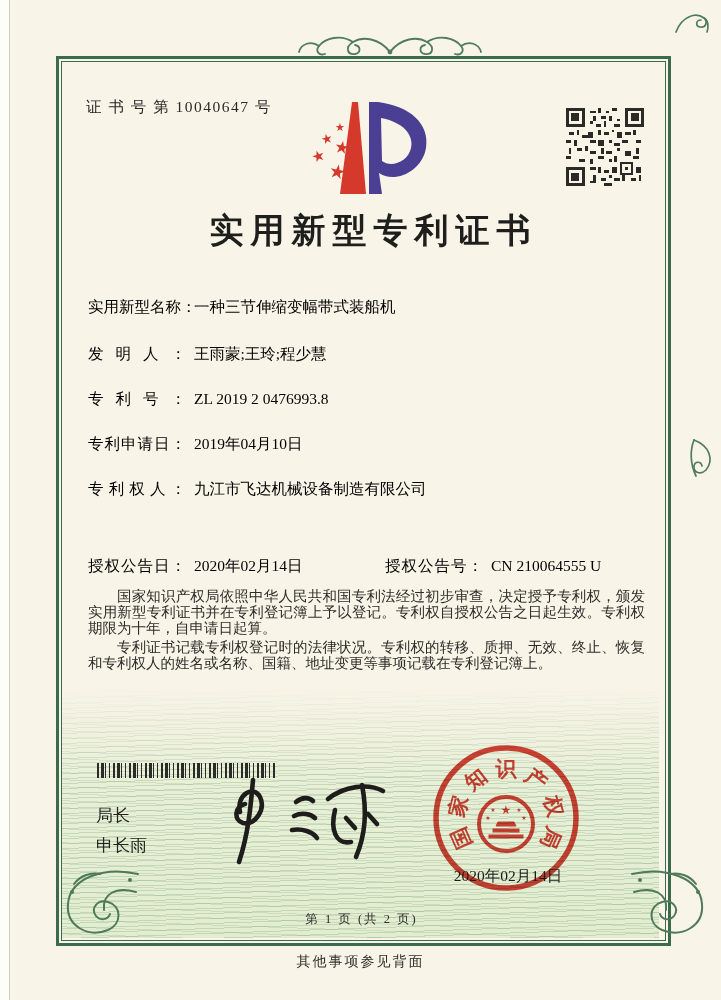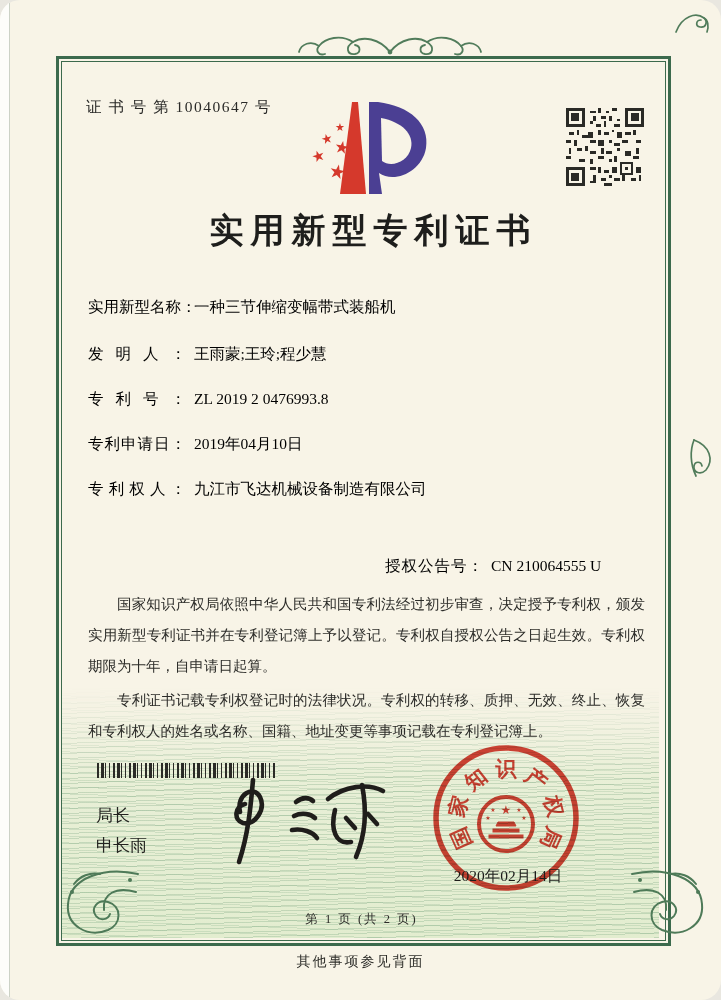--- a/index.html
+++ b/index.html
@@ -1,37 +1,37 @@
 <!DOCTYPE html>
 <html><head>
 <meta charset="utf-8">
 <style>
   html,body{margin:0;padding:0;background:#e9e7e0;}
   .page{position:relative;width:721px;height:1000px;background:#f8f4e7;overflow:hidden;
-        font-family:"Liberation Serif","DejaVu Serif",serif;color:#242422;border-radius:20px;}
+        font-family:"Liberation Serif","DejaVu Serif",serif;color:#242422;}
   .photo-edge{position:absolute;left:0;top:0;width:9px;height:100%;background:#fdfdfa;border-right:1px solid #ccd2c6;}
   .frame{position:absolute;left:56px;top:56px;width:609px;height:884px;border:3px solid #3c6a4d;}
   .frame-inner{position:absolute;left:2px;top:2px;right:2px;bottom:2px;border:1px solid #3c6a4d;}
   .waves{position:absolute;left:62px;top:688px;width:597px;height:250px;
          background:
            repeating-linear-gradient(178deg, rgba(116,162,124,0.30) 0 1px, rgba(116,162,124,0) 1px 5px),
            repeating-linear-gradient(182deg, rgba(116,162,124,0.22) 0 1px, rgba(116,162,124,0) 1px 7px),
            linear-gradient(180deg, rgba(226,237,208,0.55), rgba(224,236,205,0.92));
          -webkit-mask-image:linear-gradient(180deg,transparent 0,#000 90px);
          mask-image:linear-gradient(180deg,transparent 0,#000 90px);}
   .cert-no{position:absolute;left:86px;top:97px;font-size:15.5px;letter-spacing:1.5px;color:#2a2a28;}
   .logo{position:absolute;left:284px;top:98px;}
   .qr{position:absolute;left:566px;top:108px;}
   .title{position:absolute;left:56px;top:208px;width:611px;text-align:center;
          font-size:34px;font-weight:700;letter-spacing:7px;color:#1e1e1c;margin-left:12px;}
   .row{position:absolute;left:88px;font-size:15.5px;white-space:nowrap;color:#000000;}
   .lbl{display:inline-block;width:98px;text-align:justify;text-align-last:justify;-moz-text-align-last:justify;
        margin-right:8px;}
   .paras{position:absolute;left:88px;top:589px;width:557px;}
-  .paras p{margin:0 0 3px 0;text-indent:2em;font-size:14.5px;line-height:31px;text-align:justify;color:#2c2c29;}
+  .paras p{margin:0 0 3px 0;text-indent:2em;font-size:14.5px;line-height:16px;text-align:justify;color:#2c2c29;font-family:Liberation Mono, monospace;}
   .barcode{position:absolute;left:97px;top:763px;width:180px;height:15px;
            background:repeating-linear-gradient(90deg,#2b2b27 0 2px,transparent 2px 4px,#2b2b27 4px 7px,
            transparent 7px 8px,#2b2b27 8px 9px,transparent 9px 12px,#2b2b27 12px 13px,transparent 13px 16px);}
   .director-title{position:absolute;left:96px;top:804px;font-size:17px;font-family:"Liberation Sans","DejaVu Sans",sans-serif;color:#232320;}
   .director-name{position:absolute;left:96px;top:834px;font-size:17px;font-family:"Liberation Sans","DejaVu Sans",sans-serif;color:#232320;}
   .signature{position:absolute;left:210px;top:772px;}
   .seal{position:absolute;left:428px;top:740px;mix-blend-mode:multiply;opacity:.93;}
   .seal-date{position:absolute;left:432px;top:866px;width:152px;text-align:center;font-size:15.5px;color:#1c1c1a;}
   .page-num{position:absolute;left:56px;top:911px;width:611px;text-align:center;font-size:12.5px;letter-spacing:2px;color:#2b2b28;}
   .back-note{position:absolute;left:0;top:953px;width:721px;text-align:center;font-size:14px;letter-spacing:2px;color:#2e2e2a;}
@@ -195,20 +195,23 @@
   </div>
   <div class="row" style="top:389px">
     <span class="lbl">专利号：</span><span>ZL 2019 2 0476993.8</span>
   </div>
   <div class="row" style="top:434px">
     <span class="lbl">专利申请日：</span><span>2019年04月10日</span>
   </div>
   <div class="row" style="top:479px">
     <span class="lbl">专利权人：</span><span>九江市飞达机械设备制造有限公司</span>
   </div>
+  <div class="row" style="top:556px">
+    <span class="lbl">授权公告日：</span><span>2020年02月14日</span>
+  </div>
   <div class="row" style="left:385px;top:556px">
     <span class="lbl">授权公告号：</span><span>CN 210064555 U</span>
   </div>
 
   <div class="paras">
     <p>国家知识产权局依照中华人民共和国专利法经过初步审查，决定授予专利权，颁发实用新型专利证书并在专利登记簿上予以登记。专利权自授权公告之日起生效。专利权期限为十年，自申请日起算。</p>
     <p>专利证书记载专利权登记时的法律状况。专利权的转移、质押、无效、终止、恢复和专利权人的姓名或名称、国籍、地址变更等事项记载在专利登记簿上。</p>
   </div>
 
   <div class="barcode"></div>

